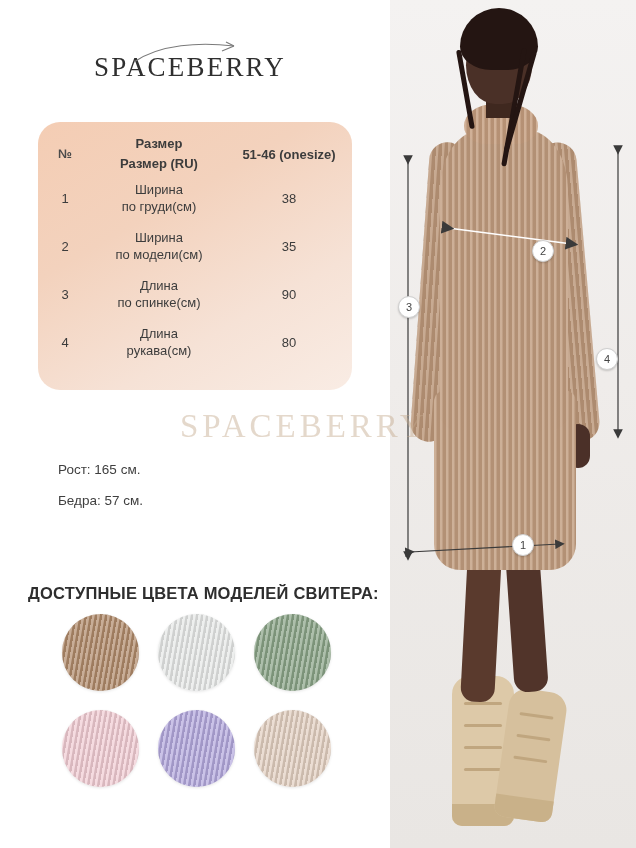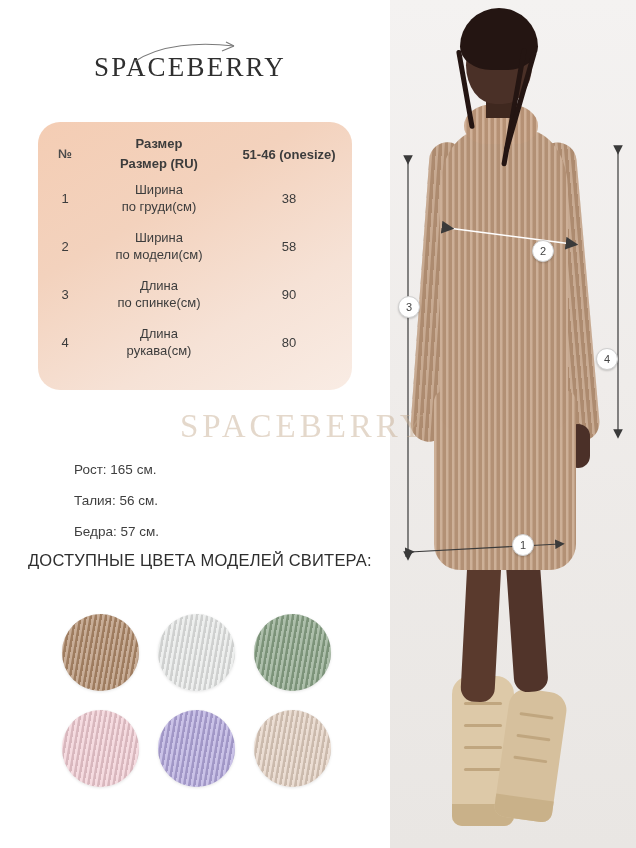--- a/index.html
+++ b/index.html
@@ -91,35 +91,35 @@
     display: flex;
     align-items: center;
     padding-left: 18px;
   }
   #model-banner-text {
     font-size: 14px;
     color: #3a3a3a;
   }
   #model-list {
     position: absolute;
-    left: 74px; top: 462px;
+    left: 58px; top: 462px;
     width: 300px;
   }
   #model-list div {
     font-size: 13.5px;
     color: #3f3f3f;
     margin-bottom: 16px;
   }
 
   
   #colors-heading {
     position: absolute;
-    left: 28px; top: 551px;
+    left: 28px; top: 584px;
     font-size: 16.5px;
-    font-weight: 400;
+    font-weight: 700;
     color: #2e2e2e;
     letter-spacing: 0.2px;
   }
 
   
   #swatch-grid {
     position: absolute;
     left: 62px; top: 614px;
     width: 290px;
     display: grid;
@@ -354,21 +354,21 @@
             <div>по груди(см)</div>
           </td>
           <td class="col-val cell-val">38</td>
         </tr>
         <tr>
           <td class="col-num cell-num">2</td>
           <td class="col-name cell-name">
             <div>Ширина</div>
             <div>по модели(см)</div>
           </td>
-          <td class="col-val cell-val">58</td>
+          <td class="col-val cell-val">35</td>
         </tr>
         <tr>
           <td class="col-num cell-num">3</td>
           <td class="col-name cell-name">
             <div>Длина</div>
             <div>по спинке(см)</div>
           </td>
           <td class="col-val cell-val">90</td>
         </tr>
         <tr>
@@ -379,21 +379,20 @@
           </td>
           <td class="col-val cell-val">80</td>
         </tr>
       </tbody>
     </table>
   </div>
 
 
   <div id="model-list">
     <div>Рост: 165 см.</div>
-    <div>Талия: 56 см.</div>
     <div>Бедра: 57 см.</div>
   </div>
 
   <div id="colors-heading">ДОСТУПНЫЕ ЦВЕТА МОДЕЛЕЙ СВИТЕРА:</div>
 
   <div id="swatch-grid">
     <div>
         <div class="swatch" style="background:#b08a6a"></div>
       </div>
     <div>

